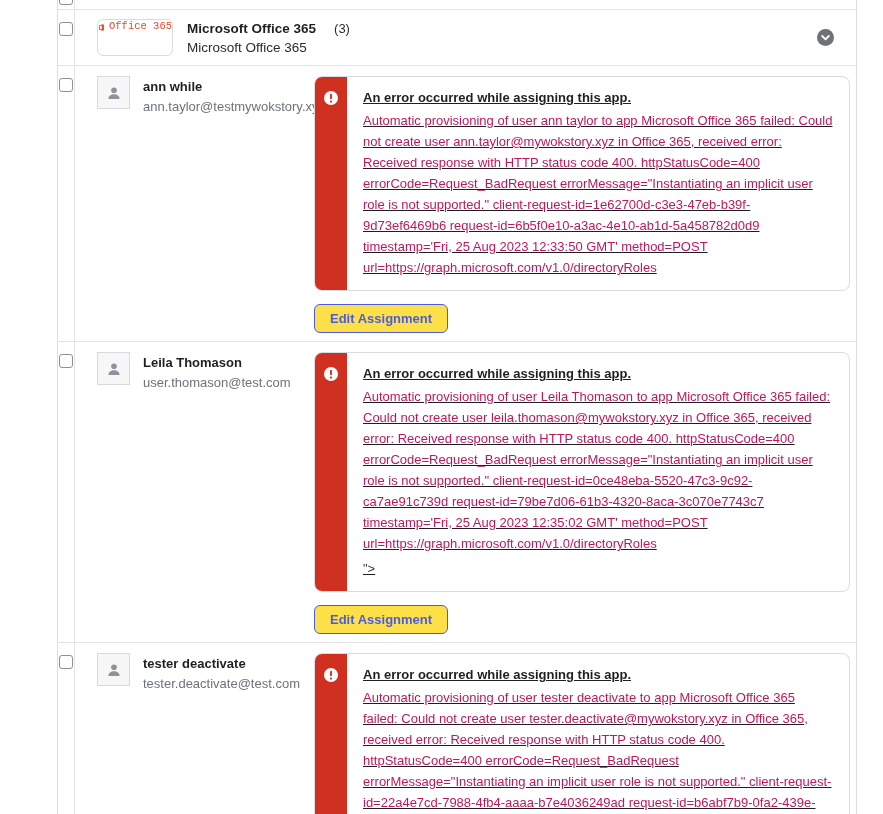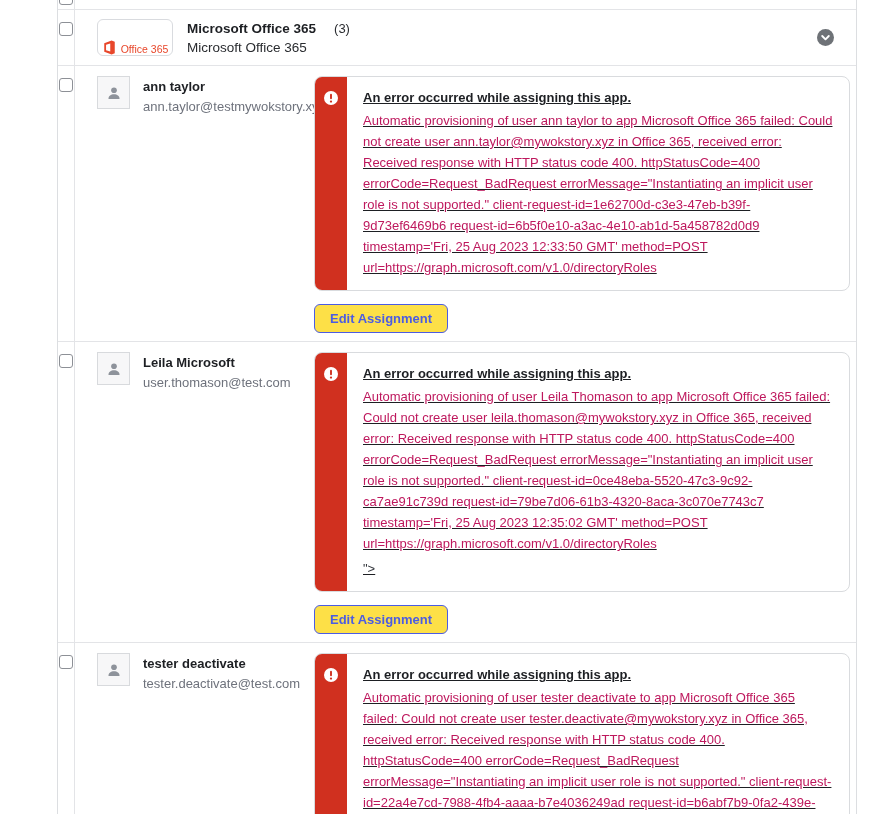--- a/index.html
+++ b/index.html
@@ -35,22 +35,23 @@
   }
   .sliver .gutter input[type="checkbox"] { margin-top: -9px; }
   
   .app-content {
     flex: 1; display: flex; align-items: center;
     padding: 9px 12px 9px 22px; min-height: 45px;
   }
   .app-logo-badge {
     width: 76px; height: 37px; flex: none;
     border: 1px solid #d9dbdf; border-radius: 6px;
-    display: flex; align-items: flex-end; justify-content: center; gap: 4px;
+    display: flex; align-items: flex-start; justify-content: center; gap: 4px;
     background: #fff;
+    font-family: Liberation Mono, monospace;
   }
   .app-logo-badge .logo-text { font-size: 10.5px; color: #e8472b; white-space: nowrap; }
   .app-titles { margin-left: 14px; }
   .app-title-line { display: flex; align-items: baseline; gap: 18px; }
   .app-title { font-size: 13.5px; font-weight: bold; color: #1d1f23; }
   .app-count { font-size: 13px; color: #2a2c30; }
   .app-subtitle { font-size: 13.5px; color: #2a2c30; margin-top: 4px; }
   .spacer { flex: 1; }
   .collapse-btn { width: 17px; height: 17px; margin-right: 10px; cursor: pointer; flex: none; }
   
@@ -131,21 +132,21 @@
     </div>
     <div class="user-content">
       <div class="user-cell">
         <div class="avatar">
           <svg width="20" height="20" viewBox="0 0 24 24" fill="#8e939b">
             <circle cx="12" cy="8.7" r="3.4"></circle>
             <path d="M12 13.6c-3.7 0-6.6 2-6.6 4.9v.7h13.2v-.7c0-2.9-2.9-4.9-6.6-4.9z"></path>
           </svg>
         </div>
         <div>
-          <div class="user-name">ann taylor</div>
+          <div class="user-name">ann while</div>
           <div class="user-email">ann.taylor@testmywokstory.xyz</div>
         </div>
       </div>
       <div class="error-col">
         <div class="error-box">
           <div class="error-stripe">
             <svg width="16" height="16" viewBox="0 0 16 16">
               <circle cx="8" cy="8" r="7" fill="#ffffff"></circle>
               <rect x="7.05" y="3.7" width="1.9" height="5.6" rx="0.95" fill="#d0301f"></rect>
               <circle cx="8" cy="11.6" r="1.15" fill="#d0301f"></circle>
@@ -168,21 +169,21 @@
     </div>
     <div class="user-content">
       <div class="user-cell">
         <div class="avatar">
           <svg width="20" height="20" viewBox="0 0 24 24" fill="#8e939b">
             <circle cx="12" cy="8.7" r="3.4"></circle>
             <path d="M12 13.6c-3.7 0-6.6 2-6.6 4.9v.7h13.2v-.7c0-2.9-2.9-4.9-6.6-4.9z"></path>
           </svg>
         </div>
         <div>
-          <div class="user-name">Leila Microsoft</div>
+          <div class="user-name">Leila Thomason</div>
           <div class="user-email">user.thomason@test.com</div>
         </div>
       </div>
       <div class="error-col">
         <div class="error-box">
           <div class="error-stripe">
             <svg width="16" height="16" viewBox="0 0 16 16">
               <circle cx="8" cy="8" r="7" fill="#ffffff"></circle>
               <rect x="7.05" y="3.7" width="1.9" height="5.6" rx="0.95" fill="#d0301f"></rect>
               <circle cx="8" cy="11.6" r="1.15" fill="#d0301f"></circle>

